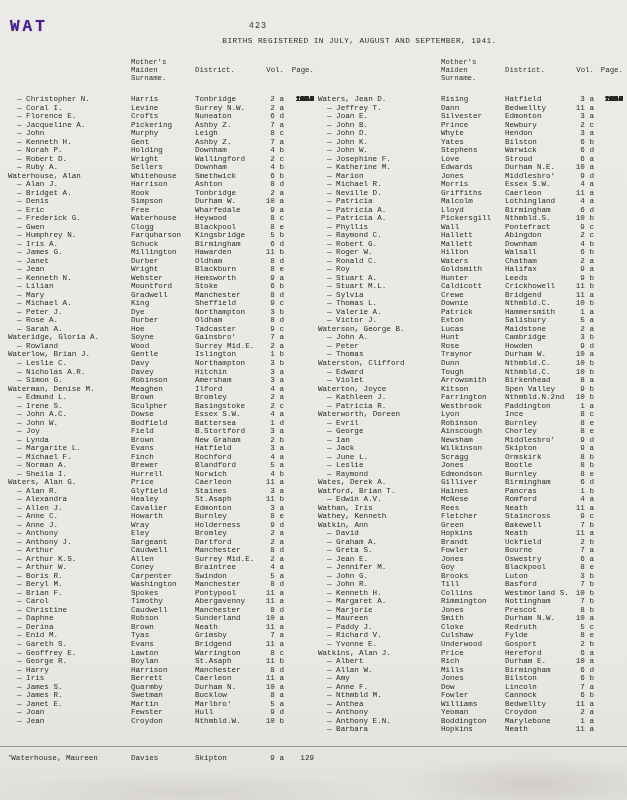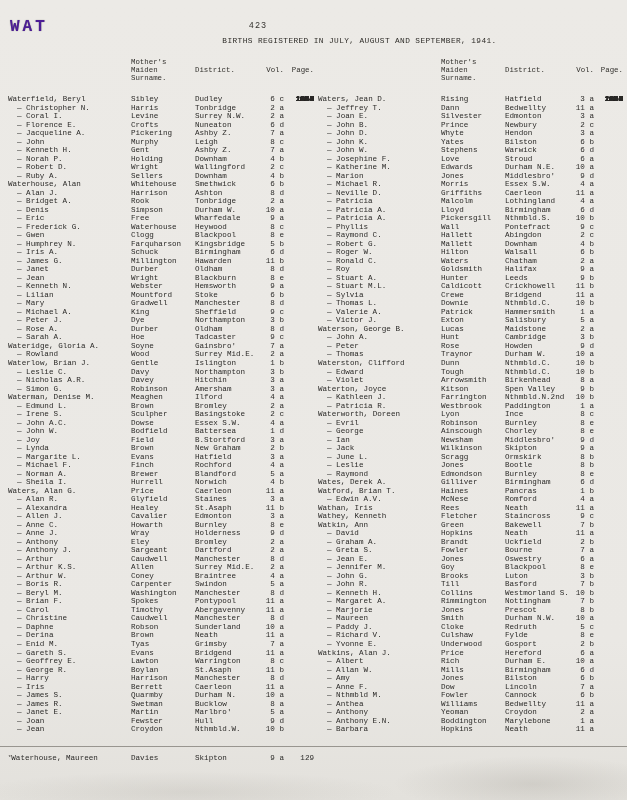--- a/index.html
+++ b/index.html
@@ -72,27 +72,20 @@
     <span class="c mother">Mother's
 Maiden
 Surname.</span>
     <span class="c mid">District.</span>
     <span class="c mid vol">Vol.</span>
     <span class="c mid page">Page.</span>
   </div>
 
   <div class="col col-left">
       <div class="row grid">
-        <span class="c name">Waterfield, Beryl</span>
-        <span class="c maiden">Sibley</span>
-        <span class="c district">Dudley</span>
-        <span class="c vol">6 c</span>
-        <span class="c page">4</span>
-      </div>
-      <div class="row grid">
         <span class="c name cont">— Christopher N.</span>
         <span class="c maiden">Harris</span>
         <span class="c district">Tonbridge</span>
         <span class="c vol">2 a</span>
         <span class="c page">1940</span>
       </div>
       <div class="row grid">
         <span class="c name cont">— Coral I.</span>
         <span class="c maiden">Levine</span>
         <span class="c district">Surrey N.W.</span>

